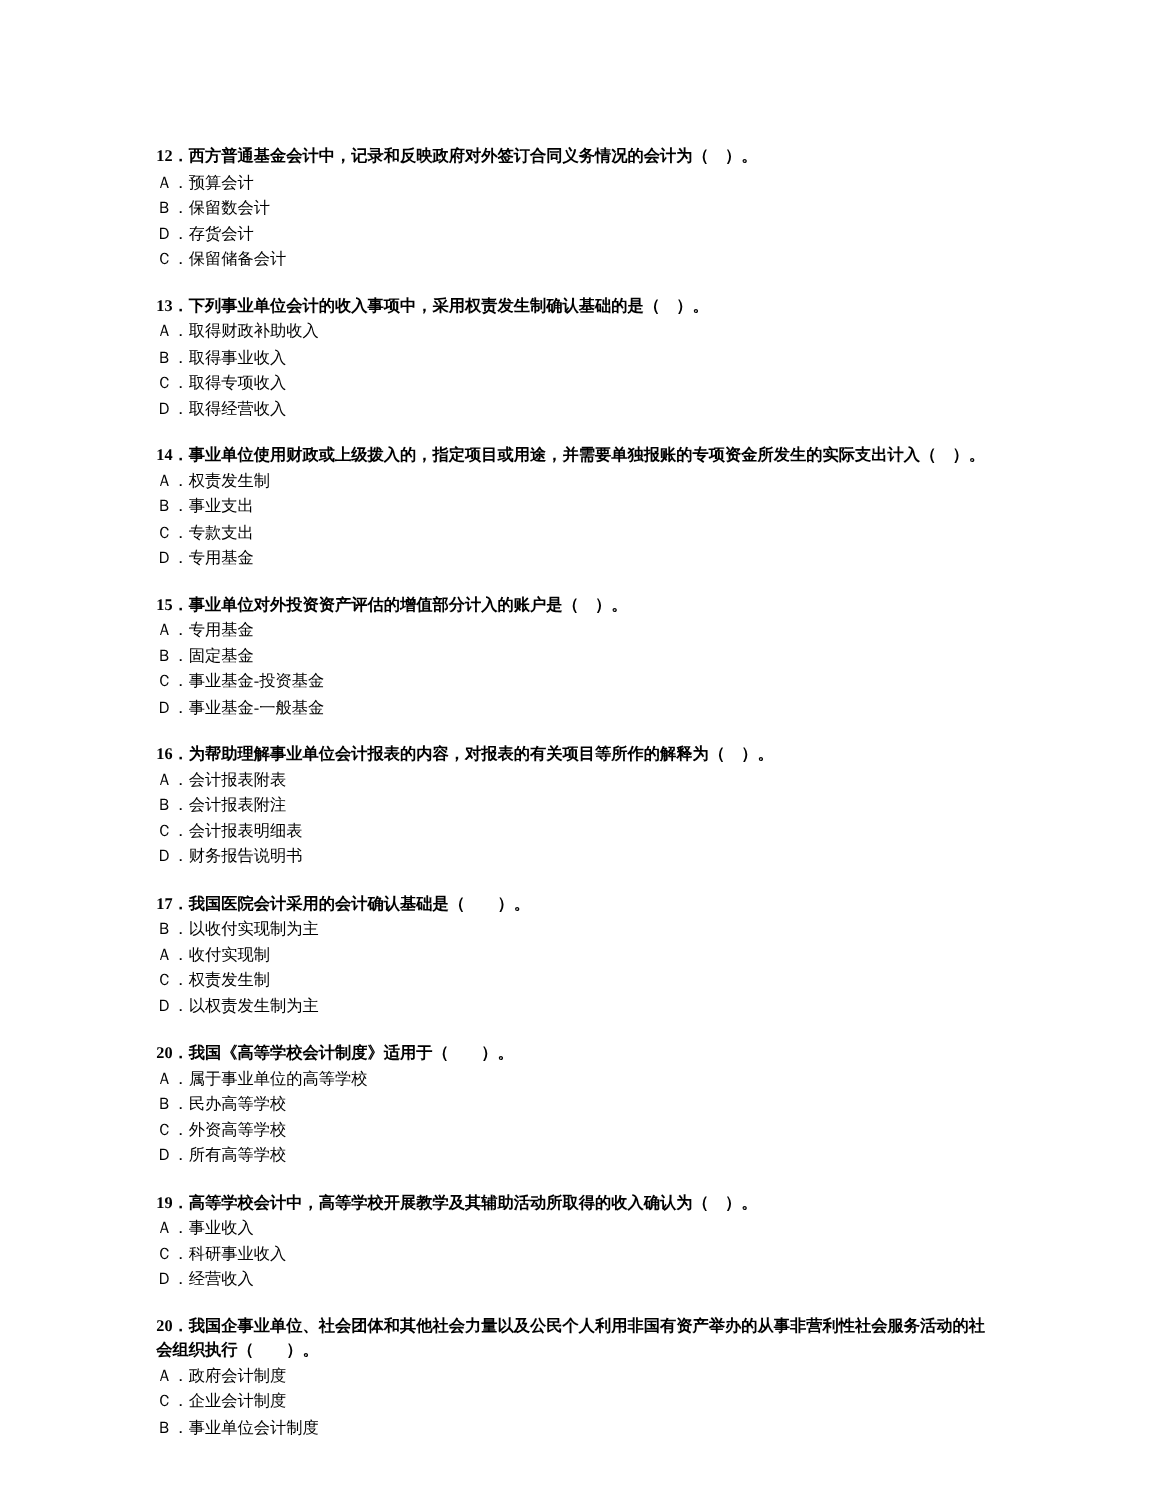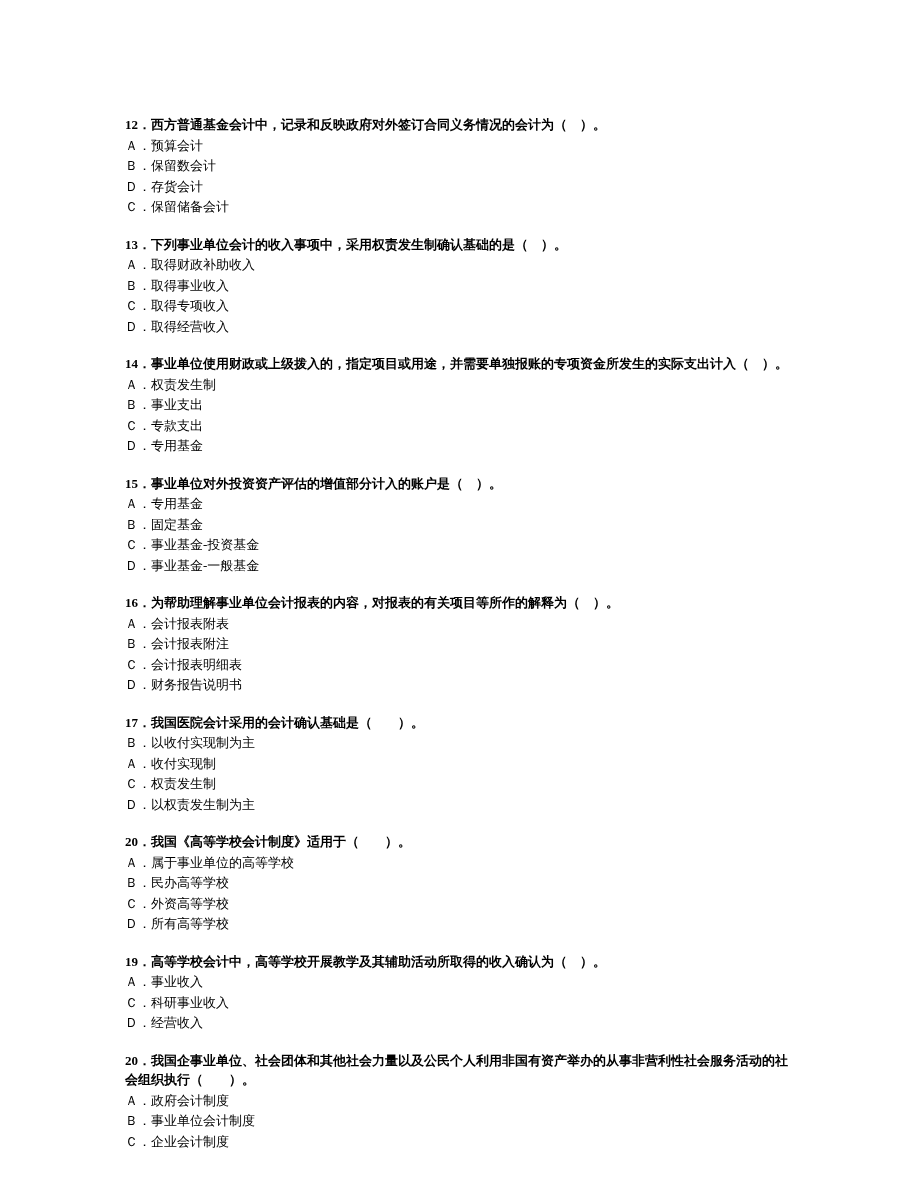--- a/index.html
+++ b/index.html
@@ -82,16 +82,16 @@
     </div>
     <div class="question-block">
       <div class="question-text"><span>19．</span><span>高等学校会计中，高等学校开展教学及其辅助活动所取得的收入确认为（　）。</span></div>
       <div class="option">Ａ．事业收入</div>
       <div class="option">Ｃ．科研事业收入</div>
       <div class="option">Ｄ．经营收入</div>
     </div>
     <div class="question-block">
       <div class="question-text"><span>20．</span><span>我国企事业单位、社会团体和其他社会力量以及公民个人利用非国有资产举办的从事非营利性社会服务活动的社会组织执行（　　）。</span></div>
       <div class="option">Ａ．政府会计制度</div>
+      <div class="option">Ｃ．企业会计制度</div>
       <div class="option">Ｂ．事业单位会计制度</div>
-      <div class="option">Ｃ．企业会计制度</div>
     </div>
   </div>
 
 </body></html>

